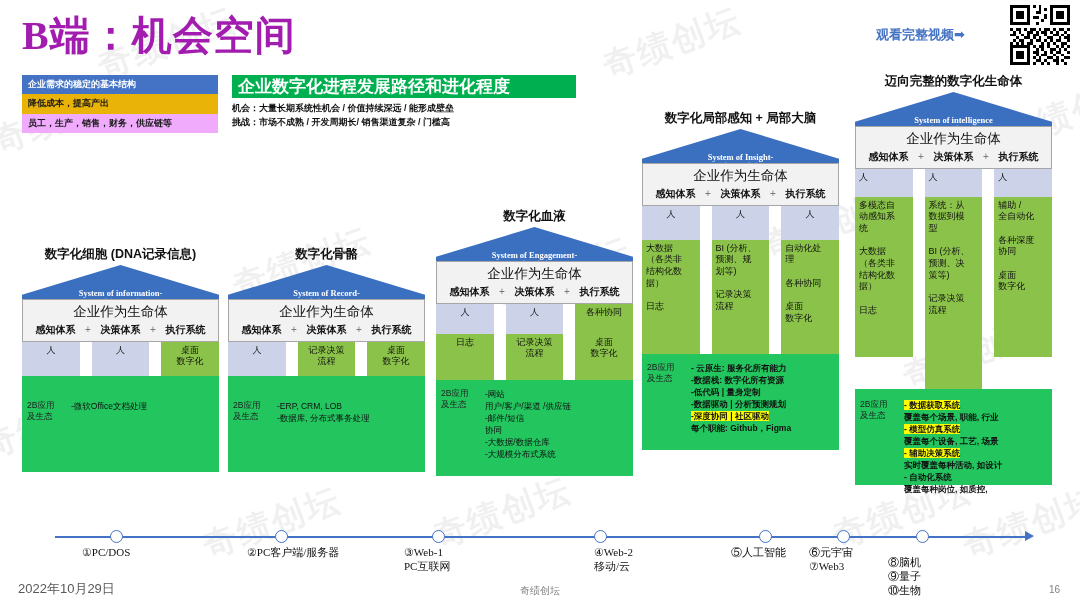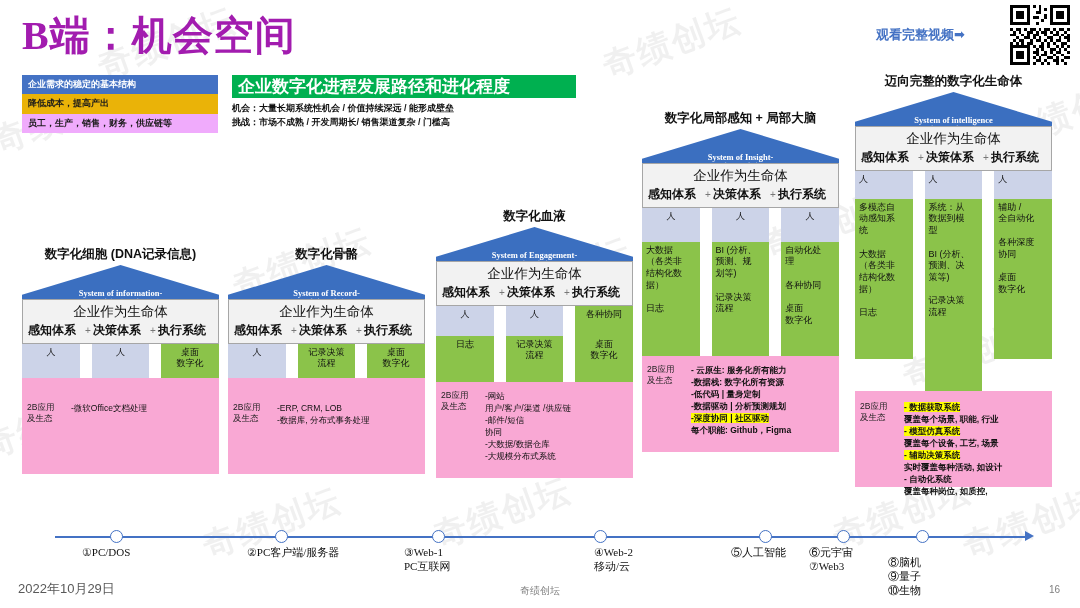--- a/index.html
+++ b/index.html
@@ -83,38 +83,38 @@
   }
   .body-box .b-title {
     text-align:center; font-size:13.5px; font-weight:400; color:#111;
     padding:3px 0 2px;
   }
   .b-cols {
     display:flex; align-items:center; justify-content:space-between;
     padding:1px 5px 5px;
   }
   .b-cols .c {
-    font-size:12px; font-weight:700; color:#111; text-align:left;
+    font-size:10px; font-weight:700; color:#111; text-align:center;
     line-height:1.15; flex:1;
   }
   .b-cols .plus { font-size:10px; color:#777; padding:0 2px; flex:0 0 auto; }
 
   .lane-row { display:flex; gap:0; }
   .lane { flex:1; display:flex; flex-direction:column; }
   .lane-gap { width:6%; flex:0 0 auto; }
   .cell {
     font-size:9px; line-height:1.3; color:#111; padding:3px 4px;
   }
   .cell.blue { background:#ccd3e8; }
   .cell.blue.center { text-align:center; }
   .cell.green { background:#8bc34a; }
   .cell.green2 { background:#8bc34a; text-align:center; }
 
   .eco {
-    background:#f9a8d4; display:flex; padding:22px 5px;
+    background:#22c55e; display:flex; padding:22px 5px;
   }
   .eco .eco-label {
     font-size:8.5px; font-weight:400; color:#222; line-height:1.3;
     flex:0 0 auto; width:42px;
   }
   .eco .eco-text {
     font-size:8.5px; color:#111; line-height:1.42; flex:1; padding-left:2px;
   }
   .eco .eco-text.bold { font-weight:700; }
   .hl { background:#ffff00; }

